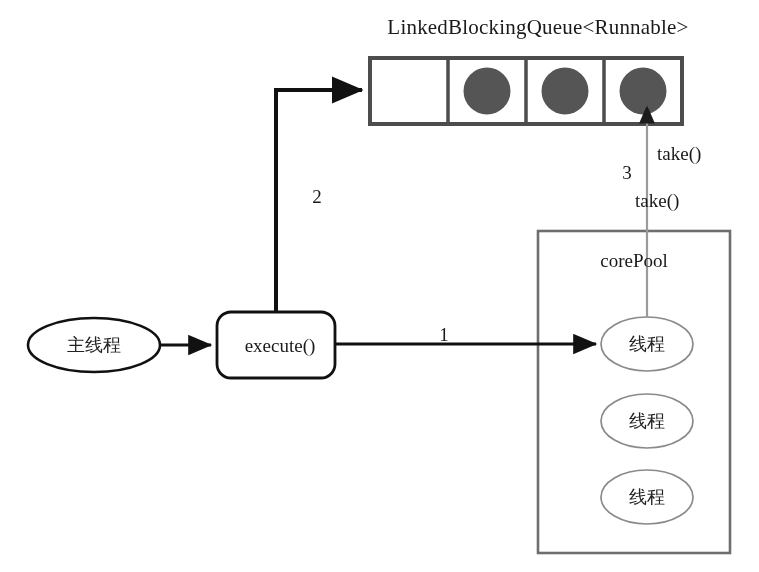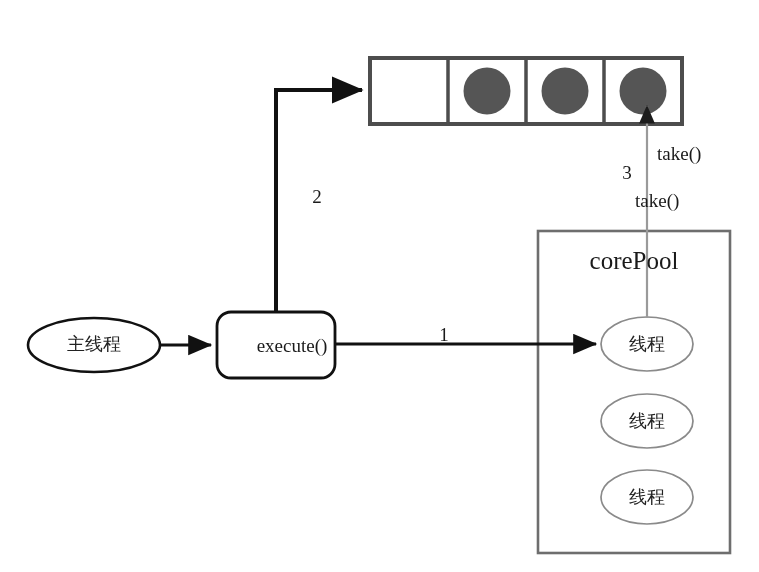--- a/index.html
+++ b/index.html
@@ -34,21 +34,21 @@
     font-size: 21px;
     letter-spacing: 0.2px;
   }
   .step-lbl {
     font-size: 19px;
   }
   .method-lbl {
     font-size: 19px;
   }
   .pool-lbl {
-    font-size: 25px;
+    font-size: 19px;
   }
   .node-lbl {
     font-size: 19px;
   }
   .cjk-lbl {
     font-family: "DejaVu Sans", "Liberation Sans", sans-serif;
     font-size: 18px;
     color: #222222;
   }
   .centered {
@@ -96,24 +96,25 @@
 
     <line x1="161" y1="345" x2="211" y2="345" stroke="#111111" stroke-width="3" marker-end="url(#arrow-dark)"></line>
 
     <line x1="336" y1="344" x2="596" y2="344" stroke="#111111" stroke-width="3" marker-end="url(#arrow-dark)"></line>
 
     <path d="M276,312 L276,90 L362,90" fill="none" stroke="#111111" stroke-width="4" marker-end="url(#arrow-dark)"></path>
 
     <line x1="647" y1="318" x2="647" y2="106" stroke="#9a9a9a" stroke-width="2.2" marker-end="url(#arrow-gray)"></line>
   </svg>
 
+  <div class="lbl title-lbl centered" style="left:538px; top:27px;">LinkedBlockingQueue&lt;Runnable&gt;</div>
 
-  <div class="lbl cjk-lbl centered" style="left:94px; top:345px;font-family:Liberation Mono, monospace;">主线程</div>
+  <div class="lbl cjk-lbl centered" style="left:94px; top:345px;">主线程</div>
 
-  <div class="lbl node-lbl centered" style="left:292px; top:345px;">execute()</div>
+  <div class="lbl node-lbl centered" style="left:280px; top:345px;">execute()</div>
 
   <div class="lbl pool-lbl centered" style="left:634px; top:260px;">corePool</div>
 
   <div class="lbl cjk-lbl centered" style="left:647px; top:344px;">线程</div>
   <div class="lbl cjk-lbl centered" style="left:647px; top:421px;">线程</div>
   <div class="lbl cjk-lbl centered" style="left:647px; top:497px;">线程</div>
 
   <div class="lbl step-lbl centered" style="left:444px; top:334px;">1</div>
 
   <div class="lbl step-lbl centered" style="left:317px; top:196px;">2</div>

